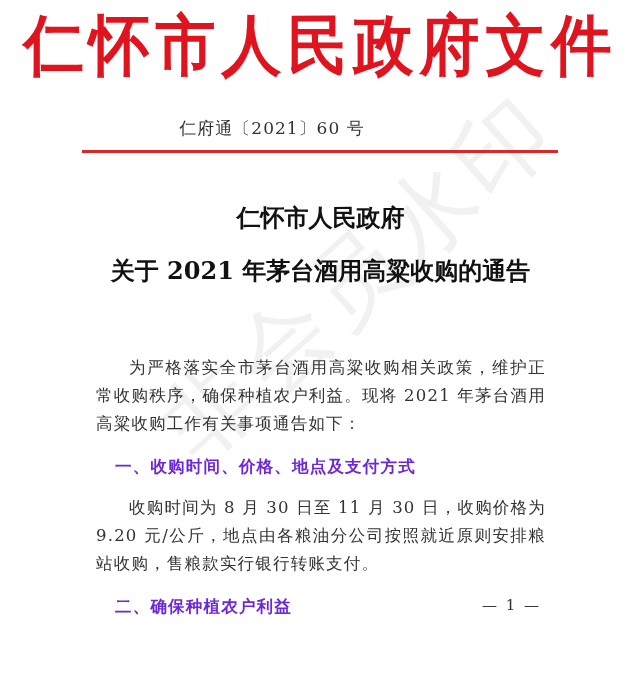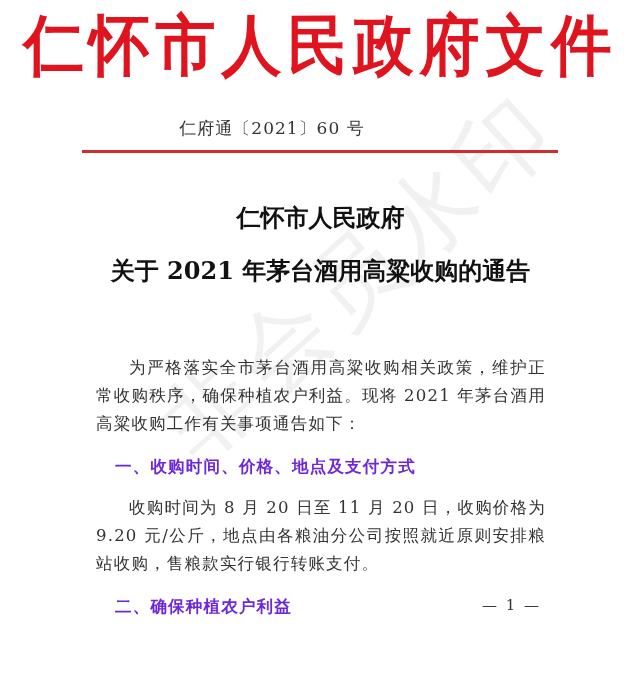--- a/index.html
+++ b/index.html
@@ -129,19 +129,19 @@
   <div class="doc-number">仁府通〔2021〕60 号</div>
 
   <div class="red-rule"></div>
 
   <div class="title title-line-1">仁怀市人民政府</div>
   <div class="title title-line-2">关于 2021 年茅台酒用高粱收购的通告</div>
 
   <div class="body-text" style="top: 340px;">
     <p class="para">为严格落实全市茅台酒用高粱收购相关政策，维护正常收购秩序，确保种植农户利益。现将 2021 年茅台酒用高粱收购工作有关事项通告如下：</p>
     <p class="heading">一、收购时间、价格、地点及支付方式</p>
-    <p class="para">收购时间为 8 月 20 日至 11 月 20 日，收购价格为 9.20 元/公斤，地点由各粮油分公司按照就近原则安排粮站收购，售粮款实行银行转账支付。</p>
+    <p class="para">收购时间为 8 月 30 日至 11 月 30 日，收购价格为 9.20 元/公斤，地点由各粮油分公司按照就近原则安排粮站收购，售粮款实行银行转账支付。</p>
     <p class="heading" style="margin-top: 8px;">二、确保种植农户利益</p>
   </div>
 
   <div class="page-number">— 1 —</div>
 
 </div>
 
 </body></html>

